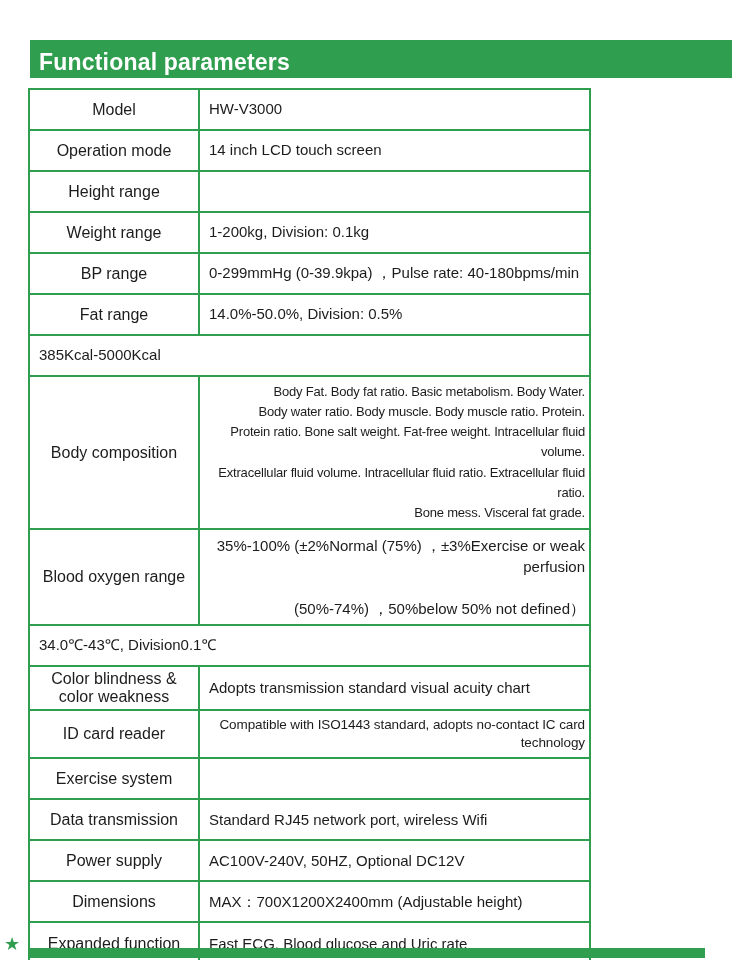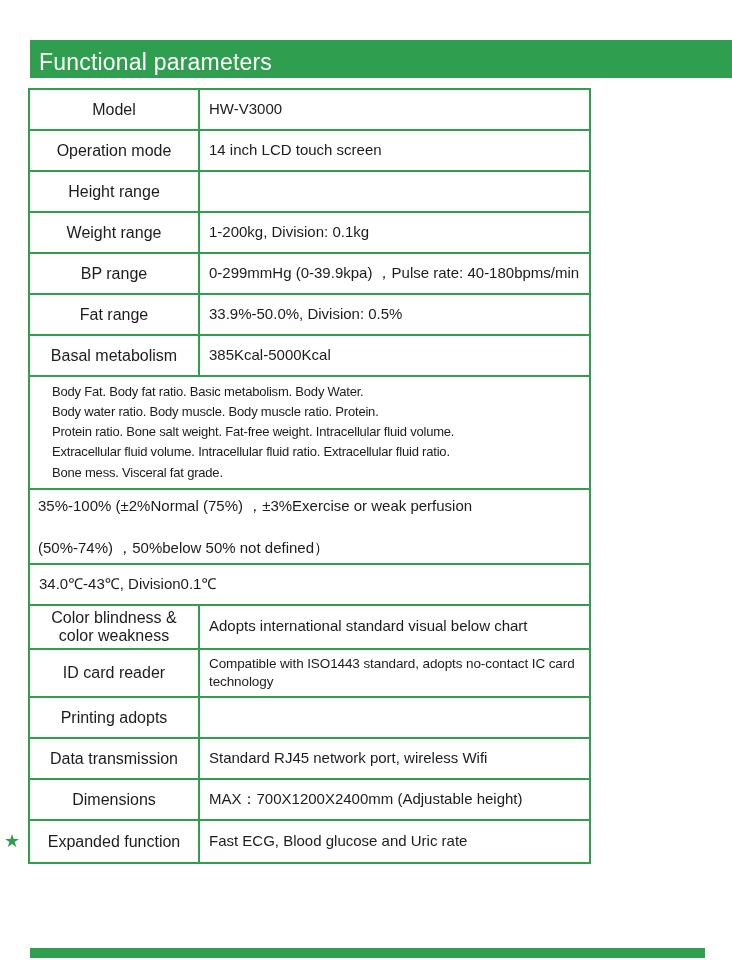--- a/index.html
+++ b/index.html
@@ -17,21 +17,21 @@
     position: absolute;
     left: 30px; top: 40px; right: 0;
     height: 38px;
     background: var(--green);
     display: flex; align-items: center;
     padding-left: 9px;
   }
   .banner .title {
     color: #ffffff;
     font-size: 23px;
-    font-weight: normal;
+    font-weight: bold;
     letter-spacing: 0.2px;
     margin-top: 6px;
   }
   .spec-table {
     position: absolute;
     left: 28px; top: 88px;
     width: 563px;
     border: 2px solid var(--green);
     background: #fff;
   }
@@ -53,27 +53,28 @@
     padding: 3px 2px;
     white-space: pre-line;
   }
   .cell-value {
     flex: 1 1 auto;
     display: flex; align-items: center;
     font-size: 15px;
     line-height: 1.35;
     padding: 5px 4px 5px 9px;
     white-space: pre-line;
+    text-align: right;
   }
   
   .row:nth-child(8) .cell-value {
     font-size: 13px;
     letter-spacing: -0.2px;
     line-height: 1.55;
-    padding-left: 22px;
+    padding-left: 5px;
     border-radius: 26px;
   }
   
   .row:nth-child(9) .cell-value {
     padding-left: 8px;
     line-height: 1.4;
   }
   
   .row:nth-child(12) .cell-value,
   .row:nth-child(13) .cell-value {
@@ -125,66 +126,71 @@
     <div class="cell-value">1-200kg,  Division: 0.1kg</div>
   </div>
 
   <div class="row">
     <div class="cell-label">BP range</div>
     <div class="cell-value">0-299mmHg (0-39.9kpa) ，Pulse rate: 40-180bpms/min</div>
   </div>
 
   <div class="row">
     <div class="cell-label">Fat range</div>
-    <div class="cell-value">33.9%-50.0%,  Division: 0.5%</div>
-  </div>
-
-  <div class="row">
-    <div class="cell-label">Basal metabolism</div>
+    <div class="cell-value">14.0%-50.0%,  Division: 0.5%</div>
+  </div>
+
+  <div class="row">
     <div class="cell-value">385Kcal-5000Kcal</div>
   </div>
 
   <div class="row">
+    <div class="cell-label">Body composition</div>
     <div class="cell-value">Body Fat. Body fat ratio. Basic metabolism. Body Water.
 Body water ratio. Body muscle. Body muscle ratio. Protein.
 Protein ratio.  Bone salt weight. Fat-free weight. Intracellular fluid volume.
 Extracellular fluid volume. Intracellular fluid ratio. Extracellular fluid ratio.
 Bone mess. Visceral fat grade.</div>
   </div>
 
   <div class="row">
+    <div class="cell-label">Blood oxygen range</div>
     <div class="cell-value">35%-100%  (±2%Normal (75%) ，±3%Exercise or weak perfusion
 
 (50%-74%) ，50%below 50% not defined）</div>
   </div>
 
   <div class="row">
     <div class="cell-value">34.0℃-43℃,  Division0.1℃</div>
   </div>
 
   <div class="row">
     <div class="cell-label">Color blindness &amp;
 color weakness</div>
-    <div class="cell-value">Adopts international standard visual below chart</div>
+    <div class="cell-value">Adopts transmission standard visual acuity chart</div>
   </div>
 
   <div class="row">
     <div class="cell-label">ID card reader</div>
     <div class="cell-value">Compatible with ISO1443 standard, adopts no-contact IC card technology</div>
   </div>
 
   <div class="row">
-    <div class="cell-label">Printing adopts</div>
+    <div class="cell-label">Exercise system</div>
   </div>
 
   <div class="row">
     <div class="cell-label">Data transmission</div>
     <div class="cell-value">Standard RJ45 network port, wireless Wifi</div>
   </div>
 
+  <div class="row">
+    <div class="cell-label">Power supply</div>
+    <div class="cell-value">AC100V-240V,  50HZ,  Optional DC12V</div>
+  </div>
 
   <div class="row">
     <div class="cell-label">Dimensions</div>
     <div class="cell-value">MAX：700X1200X2400mm  (Adjustable height)</div>
   </div>
 
   <div class="row">
     <div class="cell-label">Expanded function</div>
     <div class="cell-value">Fast ECG, Blood glucose and Uric rate</div>
   <span class="star">★</span>

